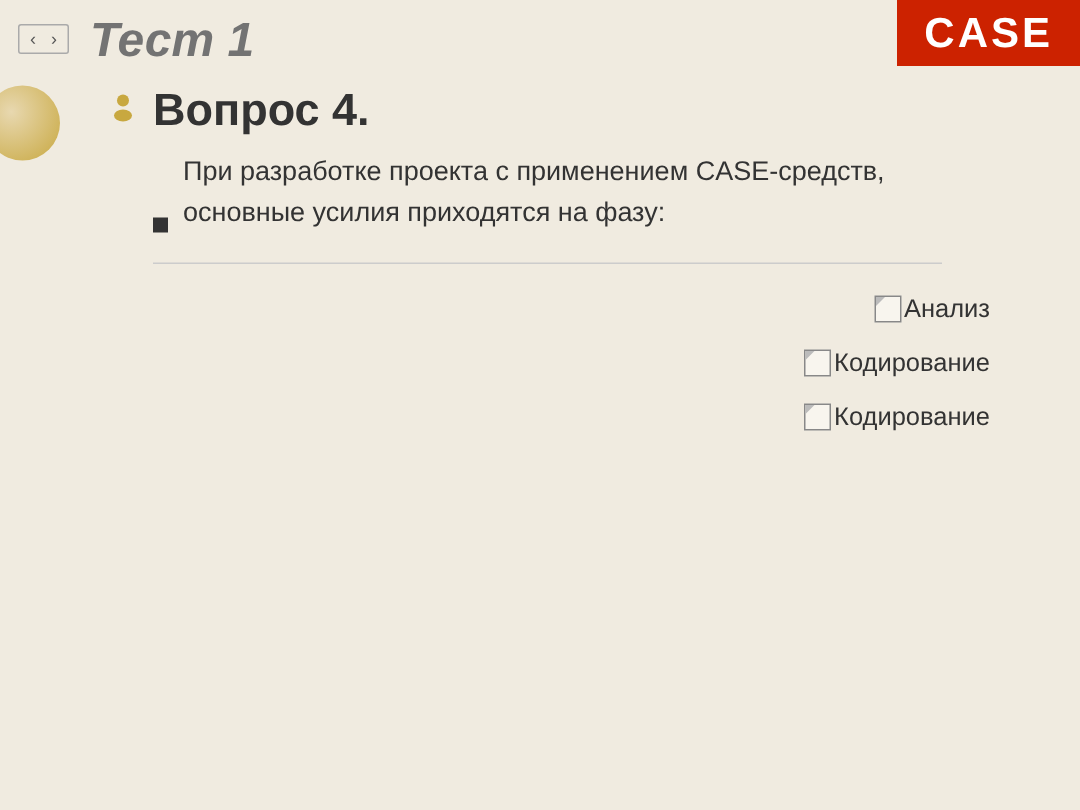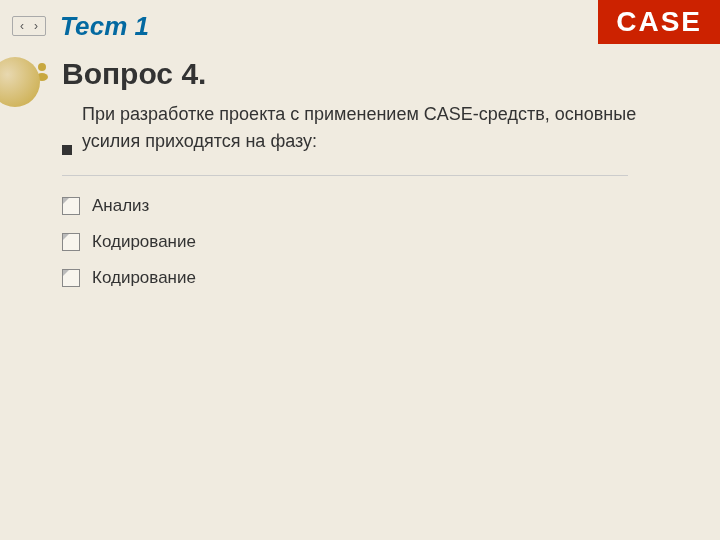--- a/index.html
+++ b/index.html
@@ -31,23 +31,23 @@
     }
 
     .nav-arrow {
       font-size: 12px;
       color: #555;
       cursor: pointer;
       padding: 0 3px;
     }
 
     .test-title {
-      font-size: 26px;
+      font-size: 32px;
       font-weight: bold;
-      color: #0369a1;
+      color: #737373;
       margin-left: 14px;
       font-style: italic;
     }
 
     
     .case-badge {
       position: absolute;
       top: 0;
       right: 0;
       background: #cc2200;
@@ -72,21 +72,21 @@
       height: 50px;
       border-radius: 50%;
       background: radial-gradient(circle at 35% 35%, #e8d8b0, #c8a840);
       position: relative;
       left: -10px;
       top: 5px;
     }
 
     
     .content {
-      padding: 0 60px 0 30px;
+      padding: 0 60px 0 70px;
       margin-top: 5px;
     }
 
     
     .question-heading {
       display: flex;
       align-items: flex-start;
       margin-bottom: 10px;
     }
 
@@ -136,21 +136,22 @@
       margin-left: 32px;
       margin-top: 20px;
       display: flex;
       flex-direction: column;
       gap: 16px;
     }
 
     .answer-option {
       display: flex;
       align-items: center;
-      gap: 12px;
+      gap: 2px;
+      justify-content: flex-end;
     }
 
     .checkbox {
       width: 18px;
       height: 18px;
       border: 1.5px solid #888;
       background: #f8f5ee;
       flex-shrink: 0;
       position: relative;
     }

